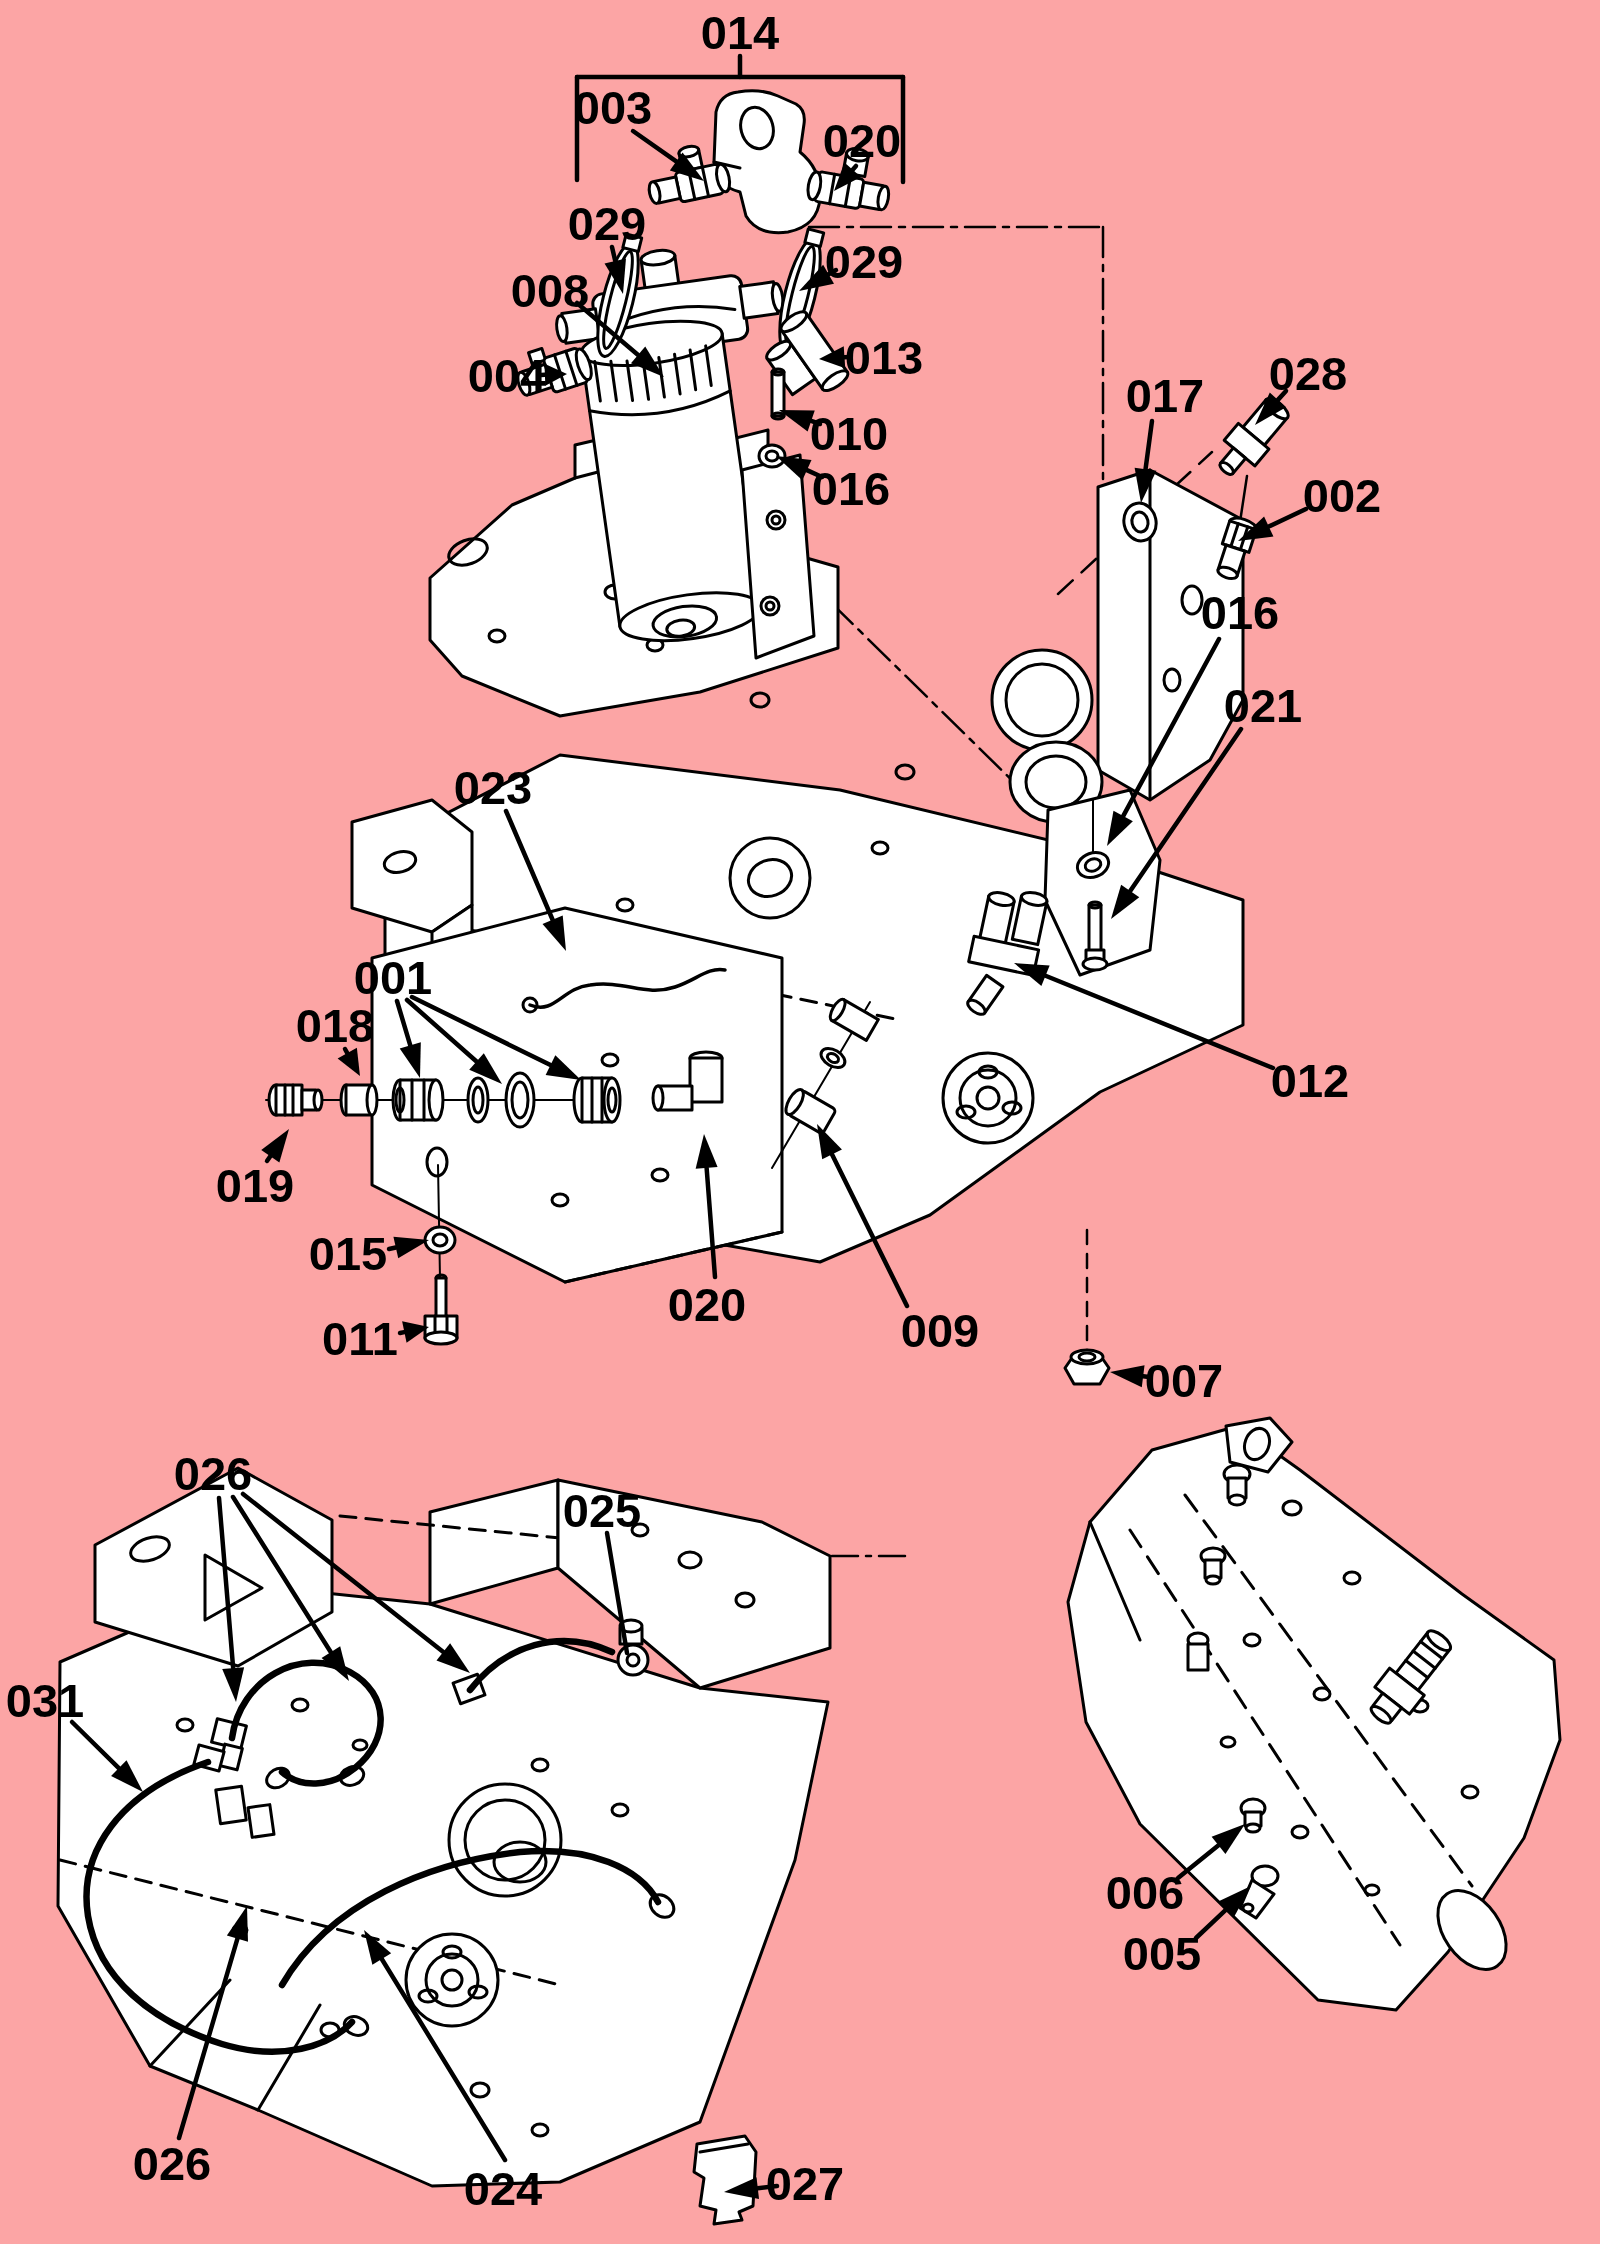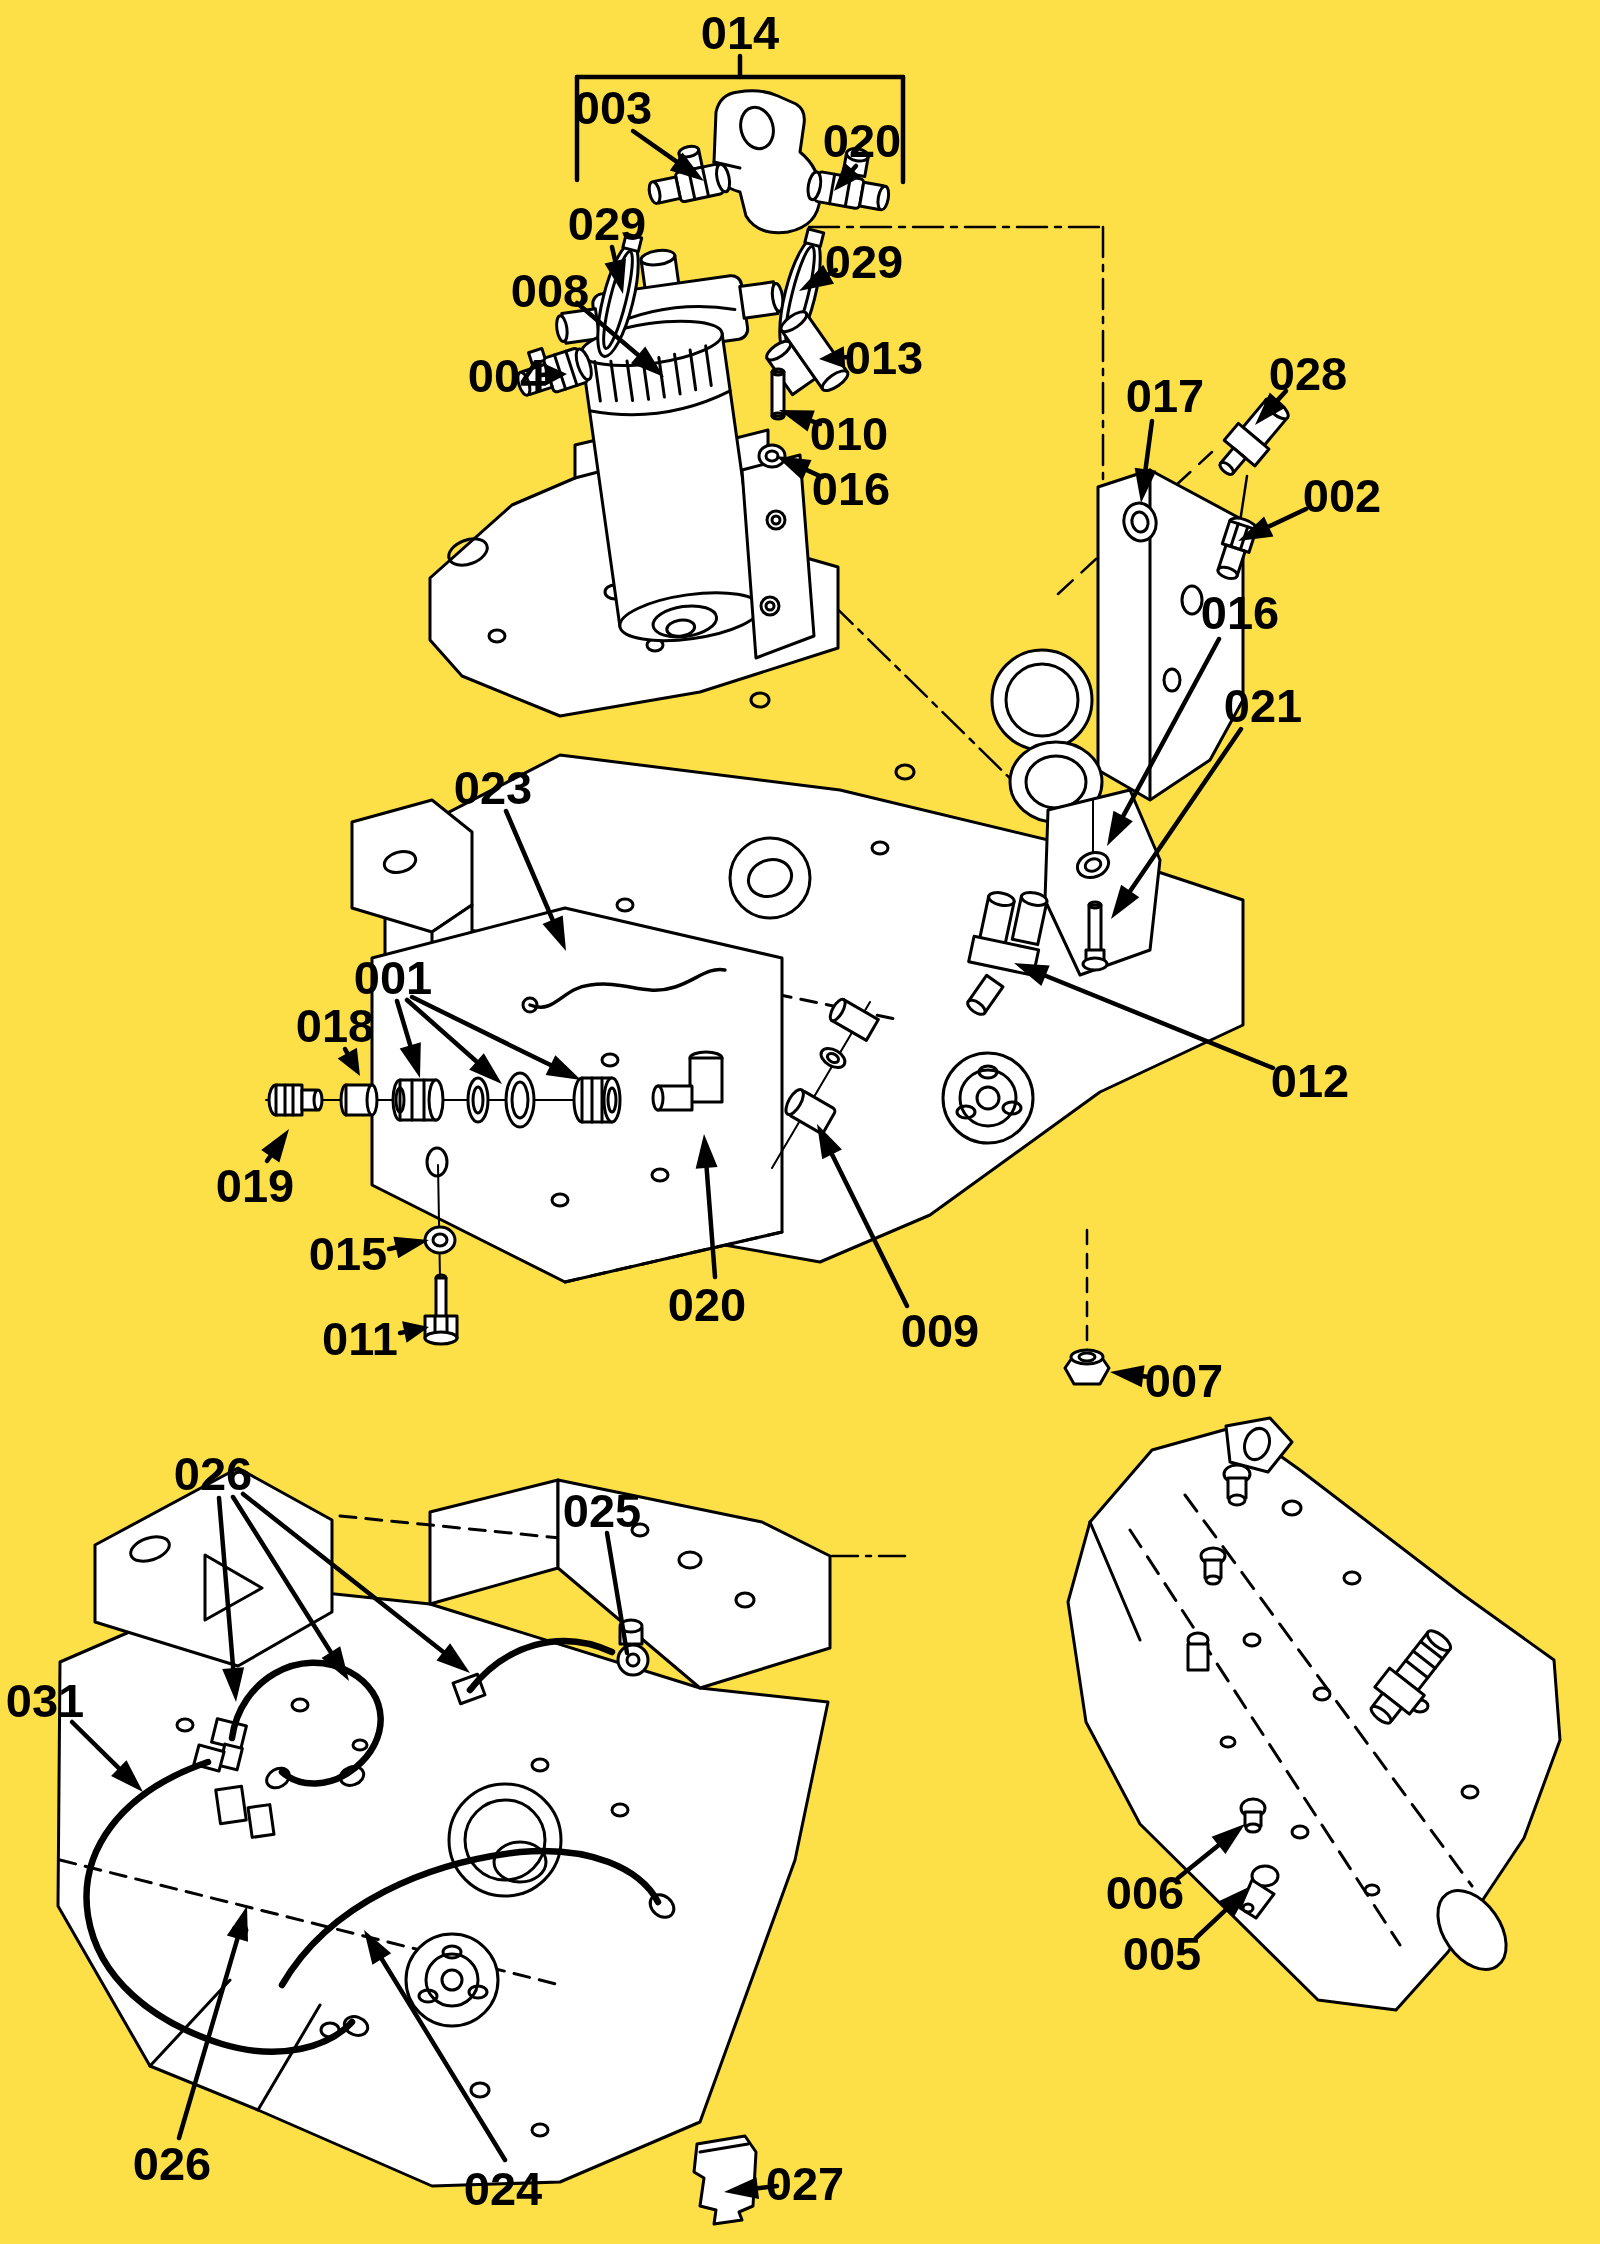--- a/index.html
+++ b/index.html
@@ -1,16 +1,16 @@
 <!DOCTYPE html>
 <html><head>
 <meta charset="utf-8">
 <style>
   html,body{margin:0;padding:0;background:#ffffff;}
-  .stage{width:1600px;height:2244px;position:relative;background:#fde047;overflow:hidden;}
+  .stage{width:1600px;height:2244px;position:relative;background:#fca5a5;overflow:hidden;}
   svg{display:block;}
   #callouts text{
     font-family:"Liberation Sans","DejaVu Sans",sans-serif;
     font-weight:700;
     text-anchor:middle;
     paint-order:stroke;
   }
   .ink{stroke:#000;fill:none;stroke-linecap:round;stroke-linejoin:round;}
   .solid{fill:#ffffff;}
 </style>

